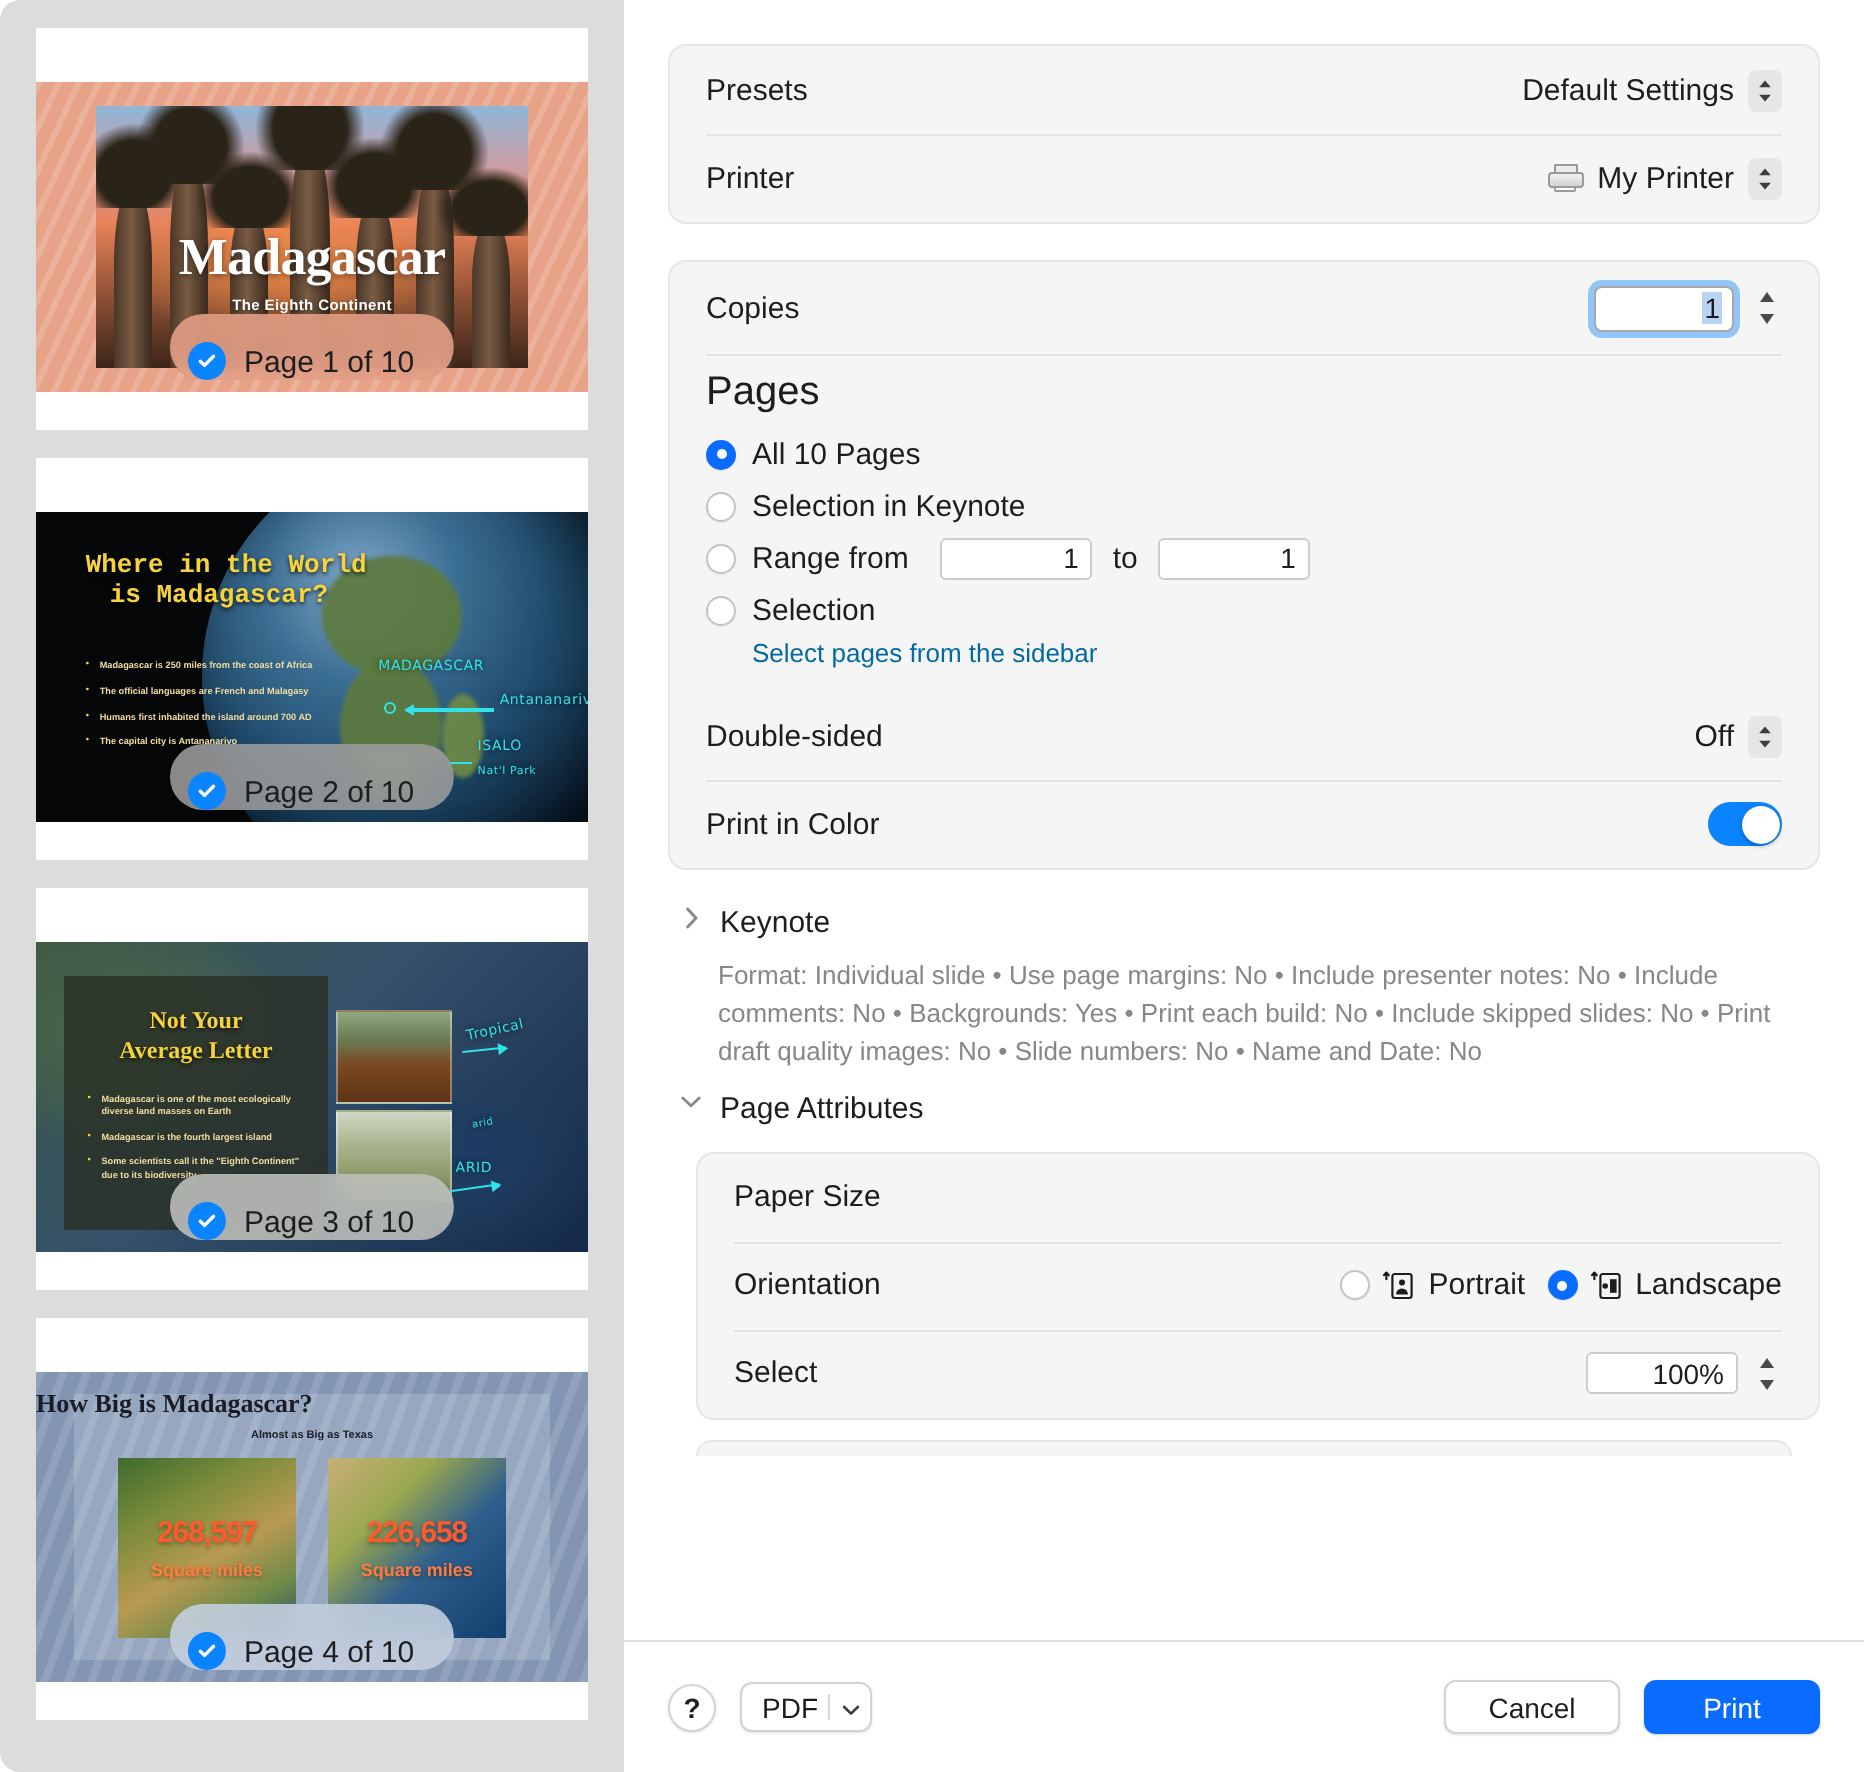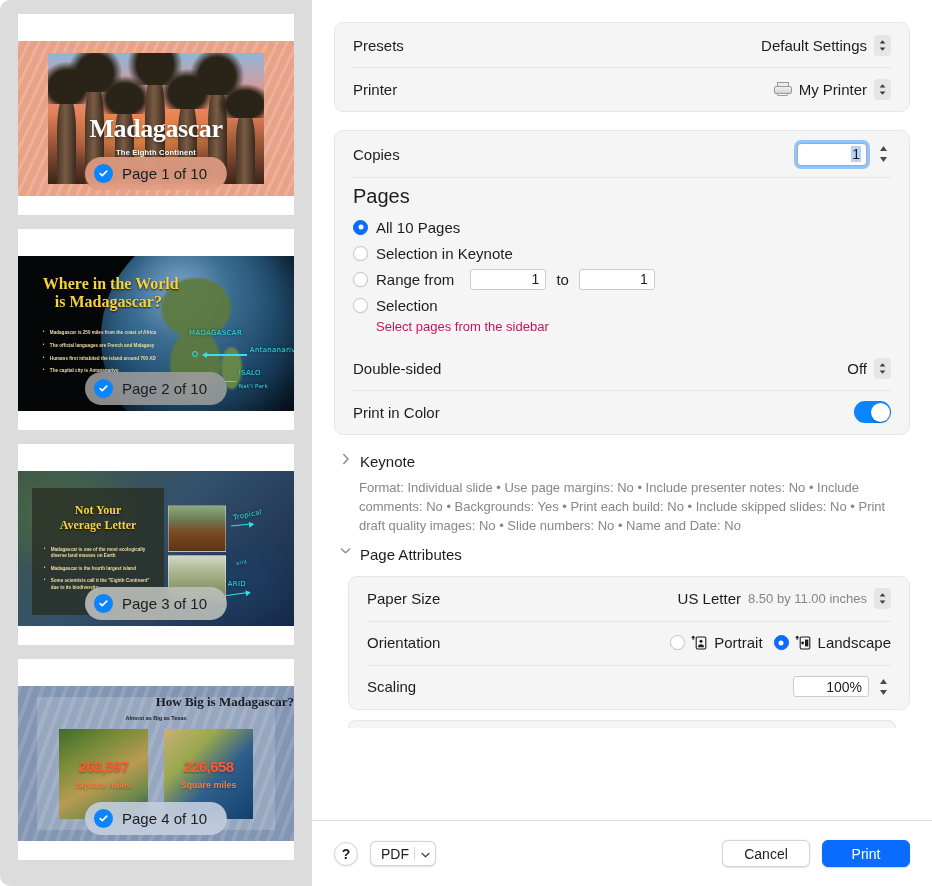--- a/index.html
+++ b/index.html
@@ -52,21 +52,21 @@
     overflow: hidden;
   }
   .page-badge {
     position: absolute;
     left: 50%;
     transform: translateX(-50%);
     bottom: 6px;
     height: 33px;
     padding: 0 20px 0 9px;
     display: flex;
-    align-items: center;
+    align-items: flex-end;
     gap: 9px;
     border-radius: 17px;
     font-size: 15px;
     color: #1d1d1f;
     white-space: nowrap;
     backdrop-filter: blur(6px);
   }
   .badge-check {
     width: 19px; height: 19px;
     border-radius: 50%;
@@ -145,23 +145,23 @@
     position: absolute;
     border-radius: 50%;
     background: #5d7a3e;
     filter: blur(1px);
     opacity: .92;
   }
   .s2-title {
     position: absolute;
     left: 9%; top: 12%;
     color: #f6d33c;
-    font-family: Liberation Serif, serif;
+    font-family: Liberation Mono, monospace;
     font-weight: bold;
-    font-size: 16px;
+    font-size: 13px;
     line-height: 1.18;
     text-shadow: 0 1px 2px rgba(0,0,0,.8);
   }
   .s2-bullets {
     position: absolute;
     left: 9%; top: 48%;
     width: 52%;
     color: #f0dca0;
     font-size: 4.6px;
     line-height: 1.45;
@@ -274,21 +274,21 @@
   }
   .s4-panel {
     position: absolute;
     left: 7%; top: 7%;
     width: 86%; height: 86%;
     background: rgba(255,255,255,.17);
   }
   .s4-title {
     position: absolute;
     left: 0; right: 0; top: 5%;
-    text-align: right;
+    text-align: left;
     color: #1a1d26;
     font-family: "Liberation Serif", serif;
     font-weight: bold;
     font-size: 13px;
   }
   .s4-sub {
     position: absolute;
     left: 0; right: 0; top: 19%;
     text-align: center;
     color: #1a1d26;
@@ -508,21 +508,21 @@
     font-size: 14px;
     color: #1d1d1f;
   }
   .range-to {
     font-size: 15px;
     color: #1d1d1f;
     padding: 0 2px;
   }
   .pages-hint {
     font-size: 13px;
-    color: #be185d;
+    color: #0369a1;
     margin-left: 23px;
     margin-top: 1px;
   }
 
   
   .switch {
     width: 37px; height: 22px;
     border-radius: 11px;
     background: #0a84ff;
     position: relative;
@@ -916,30 +916,20 @@
             <svg width="12" height="8" viewBox="0 0 12 8">
                 <path d="M1.5 1.8 L6 6 L10.5 1.8" stroke="#8a8a8e" stroke-width="1.5" fill="none" stroke-linecap="round" stroke-linejoin="round"></path>
               </svg>
           </span>
           <span class="disc-title">Page Attributes</span>
         </div>
 
         <div class="inner-group">
           <div class="row">
             <span class="row-label">Paper Size</span>
-            <div class="row-right">
-              <span class="row-value">US Letter</span>
-              <span class="row-value-sub">8.50 by 11.00 inches</span>
-              <span class="popup-chev">
-                <svg width="9" height="13" viewBox="0 0 9 13">
-                    <path d="M4.5 1.2 L7.4 4.6 H1.6 Z" fill="#3d3d3d"></path>
-                    <path d="M4.5 11.8 L7.4 8.4 H1.6 Z" fill="#3d3d3d"></path>
-                  </svg>
-              </span>
-            </div>
           </div>
 
           <div class="row">
             <span class="row-label">Orientation</span>
             <div class="row-right" style="gap:11px;">
               <span class="orient-opt">
                 <span class="radio"></span>
                 <span class="orient-icon">
                   <svg width="17" height="16" viewBox="0 0 17 16">
                     <path d="M2.2 4.6 L2.2 1.4 M1 2.6 L2.2 1.3 L3.4 2.6" stroke="#1d1d1f" stroke-width="1.1" fill="none" stroke-linecap="round" stroke-linejoin="round"></path>
@@ -959,21 +949,21 @@
                     <circle cx="7.6" cy="8" r="1.4" fill="#1d1d1f"></circle>
                     <rect x="10" y="4.6" width="3.3" height="6.8" fill="#1d1d1f"></rect>
                   </svg>
                 </span>
                 <span class="row-value">Landscape</span>
               </span>
             </div>
           </div>
 
           <div class="row">
-            <span class="row-label">Scaling</span>
+            <span class="row-label">Select</span>
             <div class="row-right" style="gap:7px;">
               <span class="scaling-field">
                 <span>100%</span>
               </span>
               <span class="stepper">
                 <svg width="11" height="22" viewBox="0 0 11 22">
                     <path d="M5.5 3 L9 8 H2 Z" fill="#4a4a4a"></path>
                     <path d="M5.5 19 L9 14 H2 Z" fill="#4a4a4a"></path>
                   </svg>
               </span>

